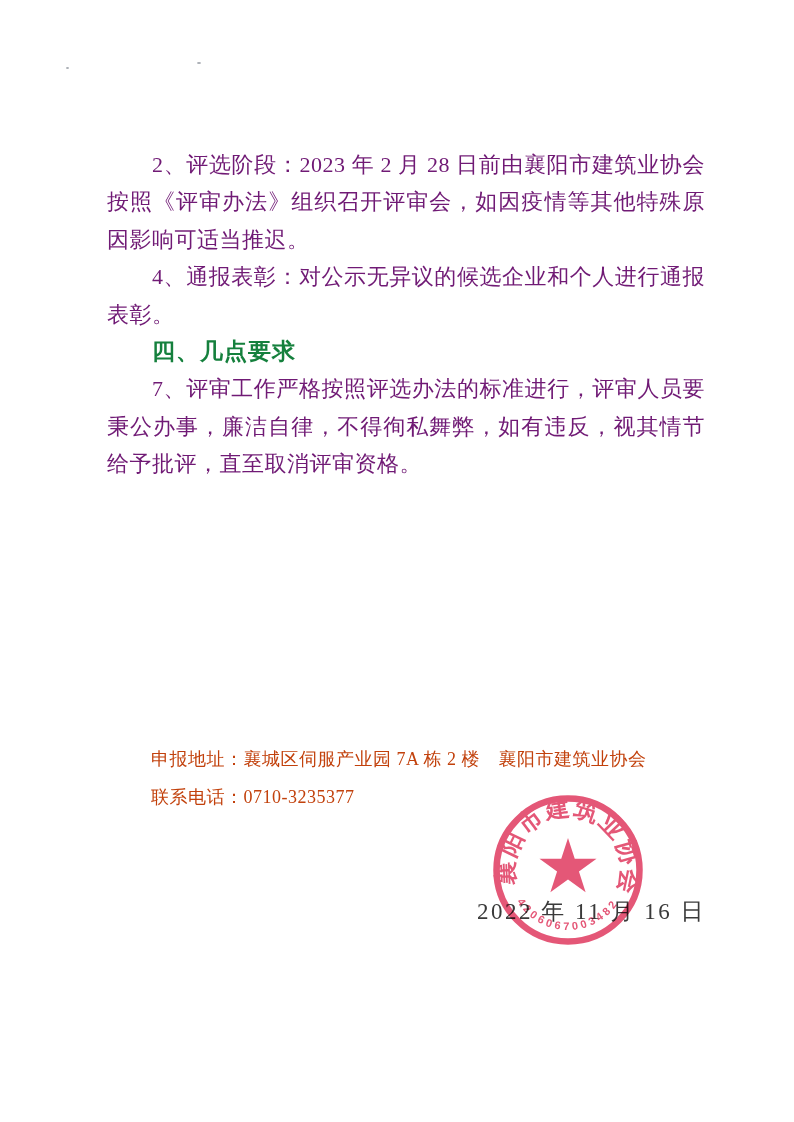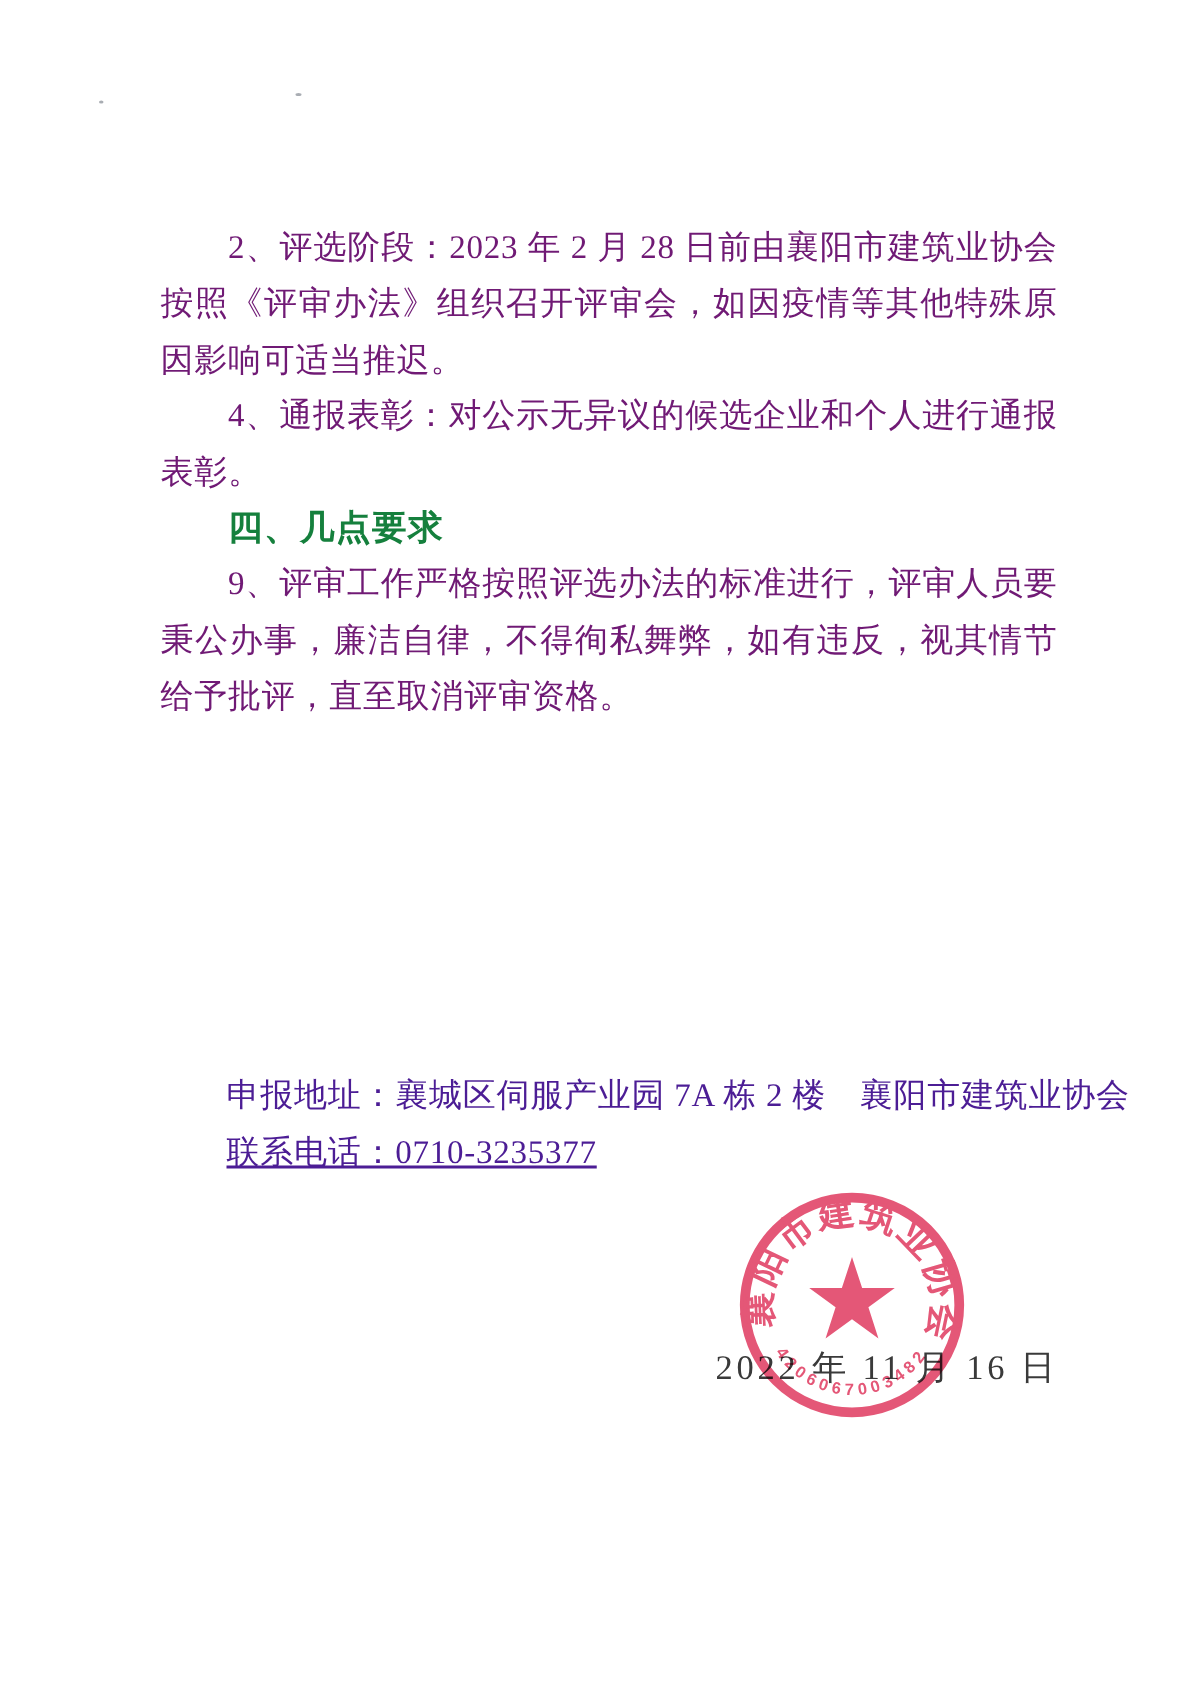--- a/index.html
+++ b/index.html
@@ -33,28 +33,28 @@
     font-family: "Liberation Sans", "DejaVu Sans", sans-serif;
     font-weight: bold;
     font-size: 23px;
     line-height: 37.4px;
     text-indent: 45px;
     color: #15803d;
     letter-spacing: 1px;
   }
   .contact {
     position: absolute;
-    left: 151px; top: 711px;
-    font-size: 22px;
+    left: 151px; top: 741px;
+    font-size: 18px;
     line-height: 37.5px;
     letter-spacing: 0.5px;
-    color: #4c1d95;
+    color: #c2410c;
     white-space: nowrap;
   }
-  .contact-line2 { display: flex; gap: 38px; text-decoration: underline; }
+  .contact-line2 { display: flex; gap: 38px; }
   .date {
     position: absolute;
     left: 477px; top: 896px;
     font-size: 23px;
     letter-spacing: 2.5px;
     color: #3a3a3a;
     white-space: nowrap;
   }
   .stamp {
     position: absolute;
@@ -81,21 +81,21 @@
 
 <div class="page">
 
   <span class="speck speck-1"></span>
   <span class="speck speck-2"></span>
 
   <div class="content">
     <p class="para">2、评选阶段：2023 年 2 月 28 日前由襄阳市建筑业协会按照《评审办法》组织召开评审会，如因疫情等其他特殊原因影响可适当推迟。</p>
     <p class="para">4、通报表彰：对公示无异议的候选企业和个人进行通报表彰。</p>
     <p class="heading">四、几点要求</p>
-    <p class="para">9、评审工作严格按照评选办法的标准进行，评审人员要秉公办事，廉洁自律，不得徇私舞弊，如有违反，视其情节给予批评，直至取消评审资格。</p>
+    <p class="para">7、评审工作严格按照评选办法的标准进行，评审人员要秉公办事，廉洁自律，不得徇私舞弊，如有违反，视其情节给予批评，直至取消评审资格。</p>
   </div>
 
   <div class="contact">
     <div>申报地址：襄城区伺服产业园 7A 栋 2 楼　襄阳市建筑业协会</div>
     <div class="contact-line2">
       <span>联系电话：0710-3235377</span>
     </div>
   </div>
 
   <div class="date">2022 年 11 月 16 日</div>

